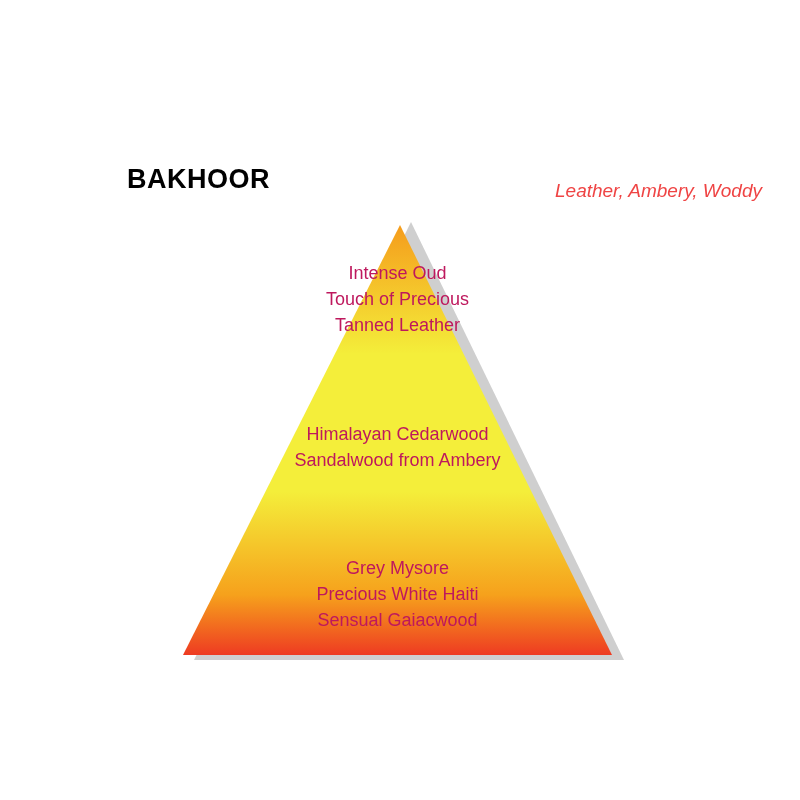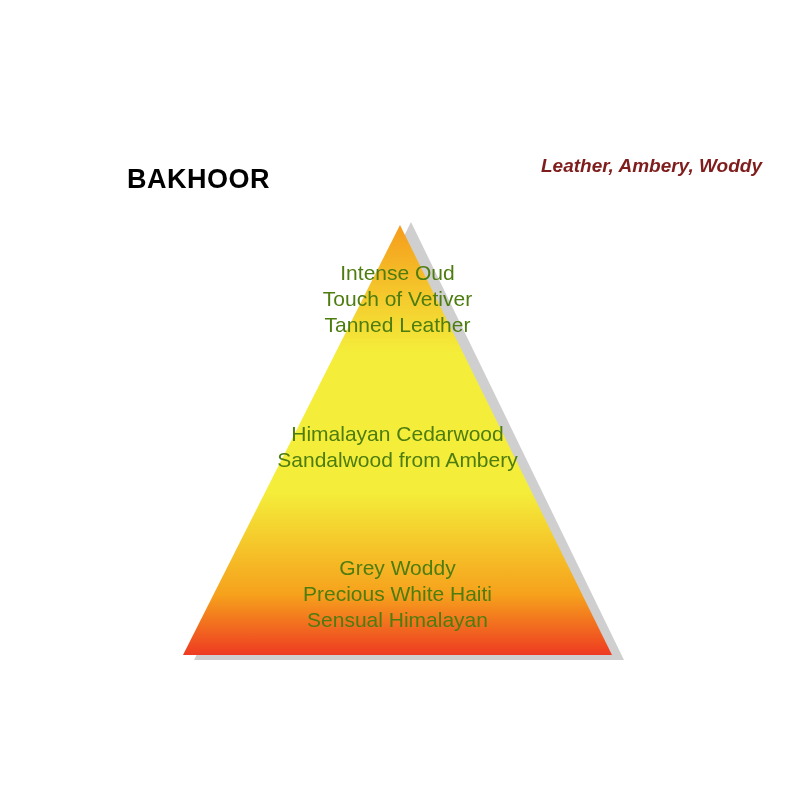--- a/index.html
+++ b/index.html
@@ -21,41 +21,40 @@
     left: 127px;
     top: 160px;
     font-size: 27px;
     font-weight: bold;
     letter-spacing: 0.5px;
     color: #000000;
   }
   .descriptors {
     position: absolute;
     right: 38px;
-    top: 151px;
+    top: 176px;
     font-size: 19px;
     font-style: italic;
-    color: #7f1d1d;
-    font-weight: bold;
+    color: #ef4444;
   }
   .pyramid-svg {
     position: absolute;
     left: 0;
     top: 0;
     width: 800px;
     height: 800px;
   }
   .notes {
     position: absolute;
     left: 0;
     right: 5px;
     text-align: center;
-    font-size: 21px;
+    font-size: 18px;
     line-height: 26px;
-    color: #4d7c0f;
+    color: #be185d;
   }
   .notes-top   { top: 256px; }
   .notes-heart { top: 417px; }
   .notes-base  { top: 551px; }
 </style>
 </head>
 <body>
 
 <div class="page">
 
@@ -72,28 +71,28 @@
         <stop offset="0.86" stop-color="#F6A11C"></stop>
         <stop offset="1" stop-color="#EE3B22"></stop>
       </linearGradient>
     </defs>
     <polygon points="411,218 194,656 624,656" fill="#CFCFCF"></polygon>
     <polygon points="400,221 183,651 612,651" fill="url(#pyrGrad)"></polygon>
   </svg>
 
   <div class="notes notes-top">
     <div>Intense Oud</div>
-    <div>Touch of Vetiver</div>
+    <div>Touch of Precious</div>
     <div>Tanned Leather</div>
   </div>
 
   <div class="notes notes-heart">
     <div>Himalayan Cedarwood</div>
     <div>Sandalwood from Ambery</div>
   </div>
 
   <div class="notes notes-base">
-    <div>Grey Woddy</div>
+    <div>Grey Mysore</div>
     <div>Precious White Haiti</div>
-    <div>Sensual Himalayan</div>
+    <div>Sensual Gaiacwood</div>
   </div>
 
 </div>
 
 </body></html>

